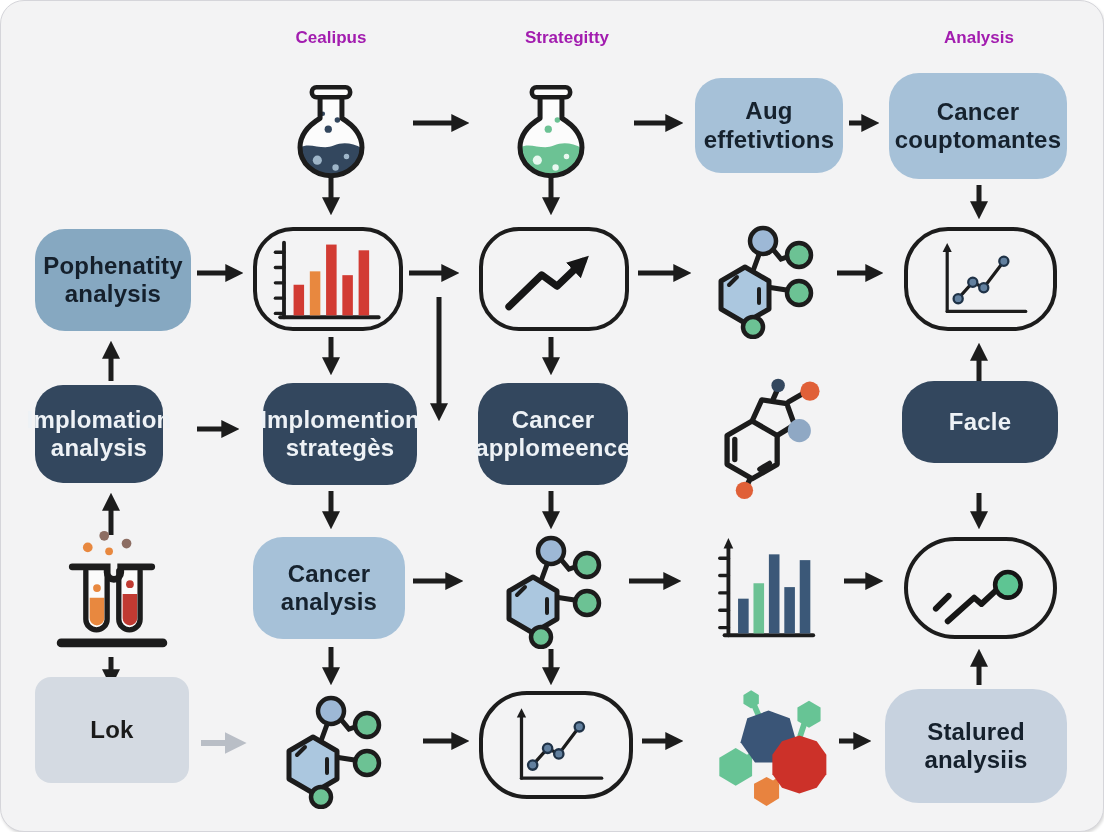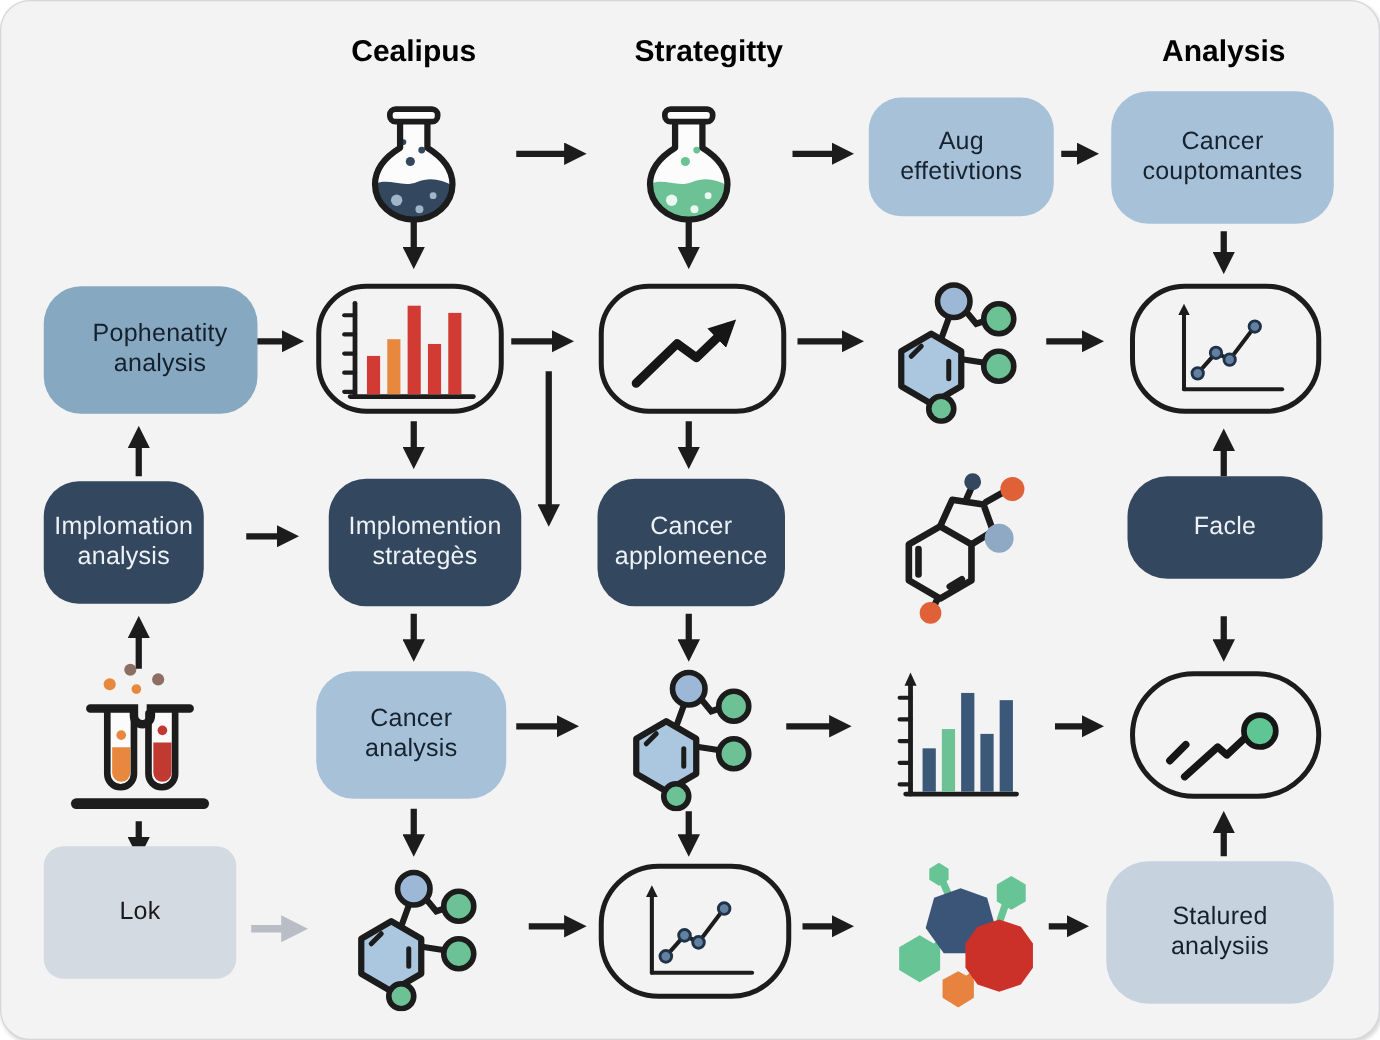--- a/index.html
+++ b/index.html
@@ -1,20 +1,20 @@
 <!DOCTYPE html>
 <html><head>
 <meta charset="utf-8">
 <style>
   html,body{margin:0;padding:0;background:#ffffff;font-family:"Liberation Sans",sans-serif;}
   .frame{position:relative;width:1102px;height:830px;background:#f3f3f4;border:1px solid #d5d5da;
          border-radius:24px;overflow:hidden;box-shadow:1px 2px 3px rgba(0,0,0,.15);}
-  .hdr{position:absolute;width:220px;text-align:center;font-size:24px;font-weight:700;color:#000000;}
+  .hdr{position:absolute;width:220px;text-align:center;font-size:17px;font-weight:700;color:#a21caf;}
   .node{position:absolute;display:flex;align-items:center;justify-content:center;text-align:center;
-        font-weight:400;font-size:20px;line-height:1.18;white-space:pre-line;letter-spacing:.2px;}
+        font-weight:700;font-size:24px;line-height:1.18;white-space:pre-line;letter-spacing:.2px;}
   .lightblue{background:#a6c1d8;color:#16222e;}
   .midblue{background:#86a8c1;color:#15202c;}
   .dark{background:#33475e;color:#eef2f6;}
   .pale{background:#d4dae2;color:#1a1a1a;}
   .paleblue{background:#c7d2df;color:#15202c;}
   .icbox{position:absolute;border:4.5px solid #1c1c1c;background:#f3f3f4;box-sizing:border-box;
          display:flex;align-items:center;justify-content:center;}
   .abs{position:absolute;}
   svg{display:block;}
   .overlay{position:absolute;left:0;top:0;pointer-events:none;}
@@ -107,21 +107,21 @@
       <circle cx="52" cy="40" r="3" fill="#6cc294"></circle>
     <path d="M33,14 L33,38 C20,46 11,57 11,70 A34,31 0 0 0 79,70 C79,57 70,46 57,38 L57,14" fill="none" stroke="#1c1c1c" stroke-width="5.5" stroke-linecap="round" stroke-linejoin="round"></path>
     <rect x="24" y="4" width="42" height="11" rx="5" fill="#fcfcfc" stroke="#1c1c1c" stroke-width="5"></rect>
   </svg>
 
   <div class="node lightblue" style="left:694px;top:77px;width:148px;height:95px;border-radius:26px;">Aug
 effetivtions</div>
   <div class="node lightblue" style="left:888px;top:72px;width:178px;height:106px;border-radius:30px;">Cancer
 couptomantes</div>
 
-  <div class="node midblue" style="left:34px;top:228px;width:156px;height:102px;border-radius:30px;padding-left:15px;">Pophenatity
+  <div class="node midblue" style="left:34px;top:228px;width:156px;height:102px;border-radius:30px;">Pophenatity
 analysis</div>
 
   <div class="icbox" style="left:252px;top:226px;width:150px;height:104px;border-radius:40px;">
     <svg width="126" height="88" viewBox="0 0 122 92">
       <g stroke="#1c1c1c" stroke-linecap="round">
         <line x1="15" y1="8" x2="15" y2="86" stroke-width="4"></line>
         <line x1="6" y1="18" x2="15" y2="18" stroke-width="3.5"></line>
           <line x1="6" y1="34" x2="15" y2="34" stroke-width="3.5"></line>
         <line x1="6" y1="50" x2="15" y2="50" stroke-width="3.5"></line>
           <line x1="6" y1="66" x2="15" y2="66" stroke-width="3.5"></line>

